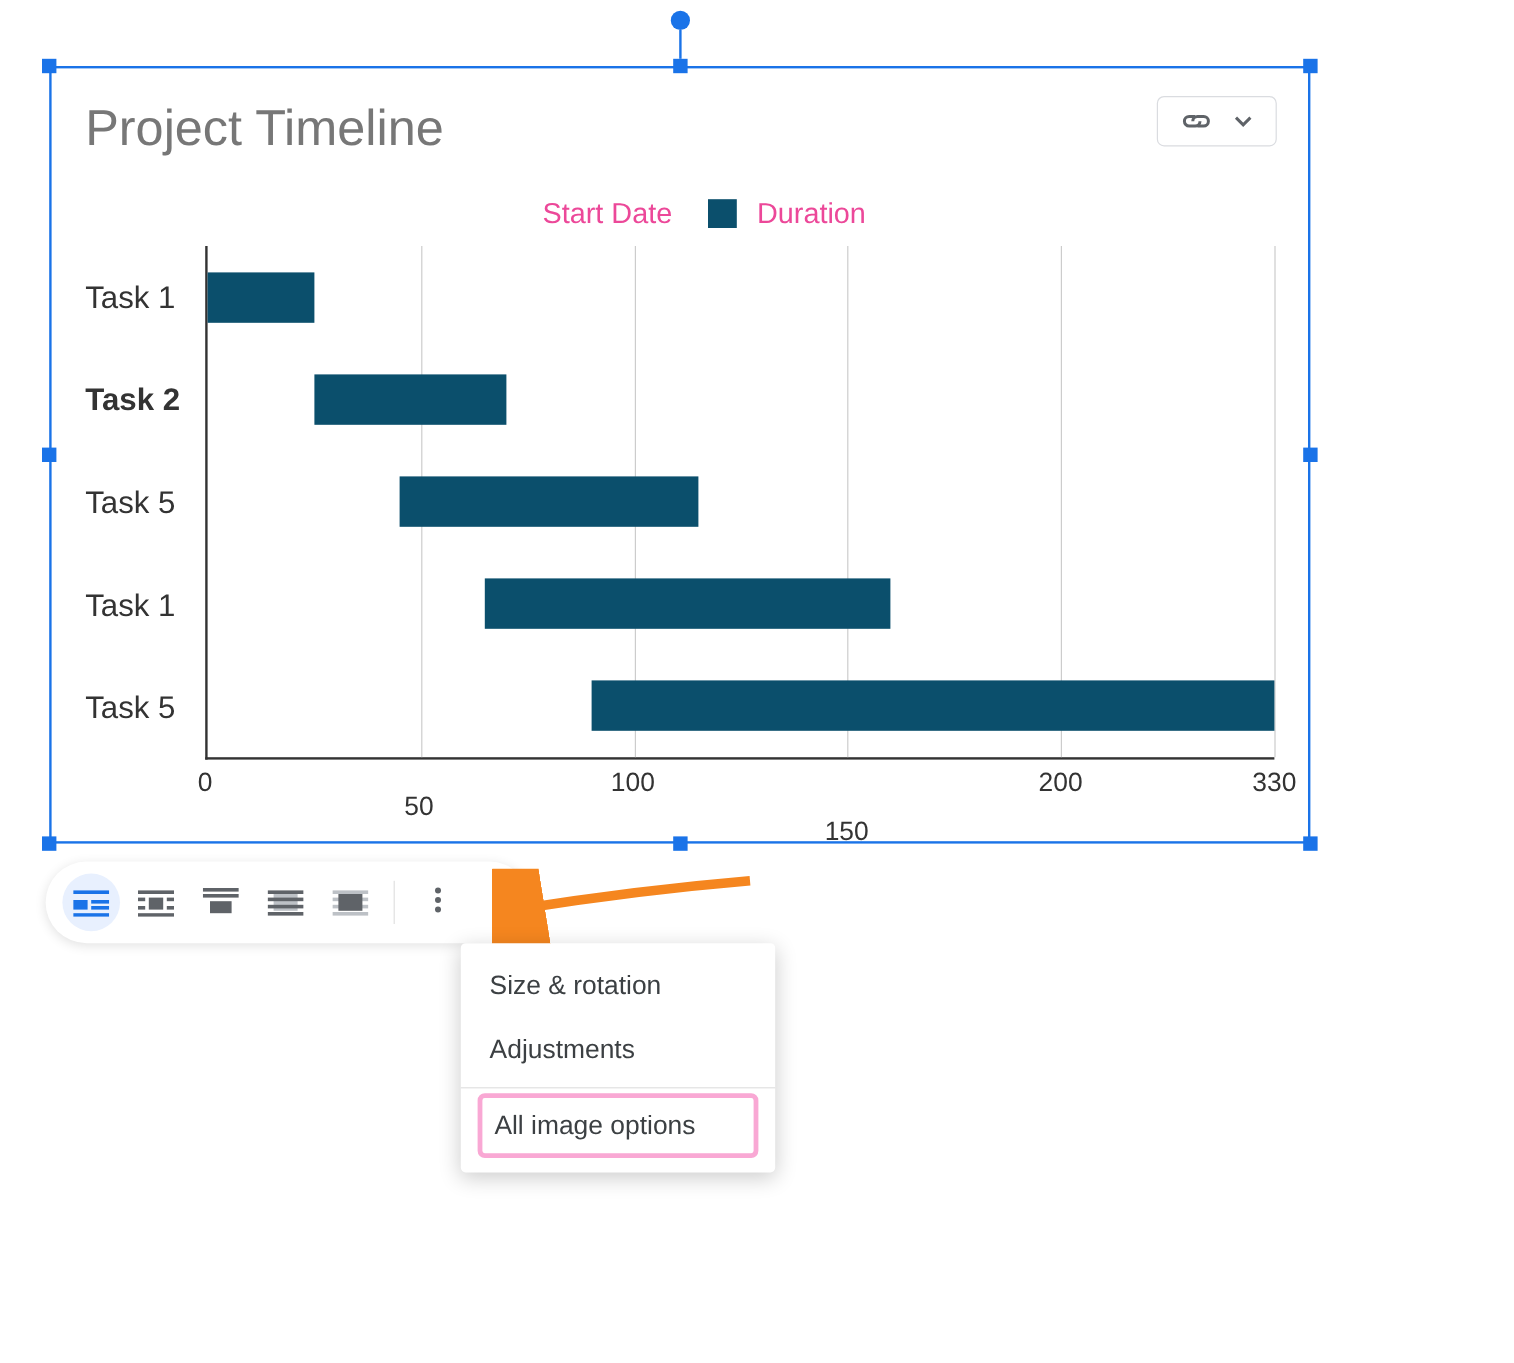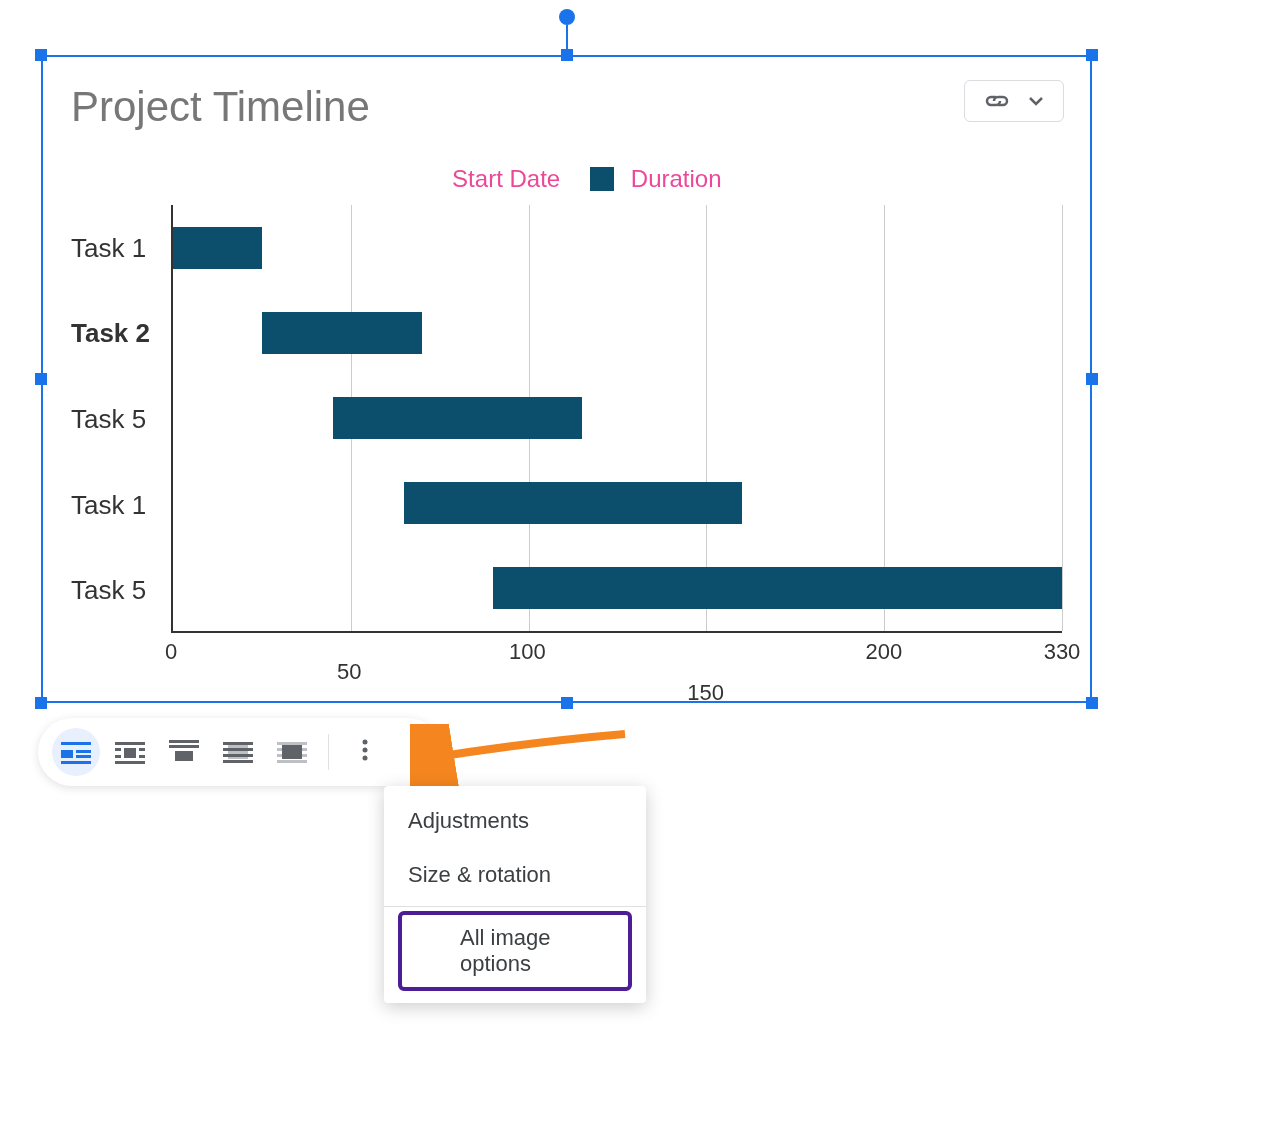--- a/index.html
+++ b/index.html
@@ -219,23 +219,22 @@
     font-size: 22px;
     color: #3c4043;
   }
   .dropdown-sep {
     height: 1px;
     background: #e0e0e0;
     margin: 4px 0;
   }
   .highlight-ring {
     margin: 4px 14px;
-    border: 4px solid #4c1d95;
+    border: 4px solid #f9a8d4;
     border-radius: 6px;
-    padding-left: 48px;
   }
   .highlight-ring .dropdown-item { padding: 10px 10px; }
 
   
   .anno-arrow {
     position: absolute;
     left: 410px;
     top: 724px;
     pointer-events: none;
   }
@@ -379,19 +378,19 @@
 <svg class="anno-arrow" width="230" height="70" viewBox="0 0 230 70">
   <defs>
     <marker id="ah" markerWidth="14" markerHeight="14" refX="3" refY="7" orient="auto">
       <path d="M0,0 L14,7 L0,14 Z" fill="#f5861f"></path>
     </marker>
   </defs>
   <path d="M215,10 Q120,18 20,34" fill="none" stroke="#f5861f" stroke-width="8" marker-end="url(#ah)"></path>
 </svg>
 
 <div class="dropdown">
+  <div class="dropdown-item">Size &amp; rotation</div>
   <div class="dropdown-item">Adjustments</div>
-  <div class="dropdown-item">Size &amp; rotation</div>
   <div class="dropdown-sep"></div>
   <div class="highlight-ring">
     <div class="dropdown-item">All image options</div>
   </div>
 </div>
 
 </body></html>

